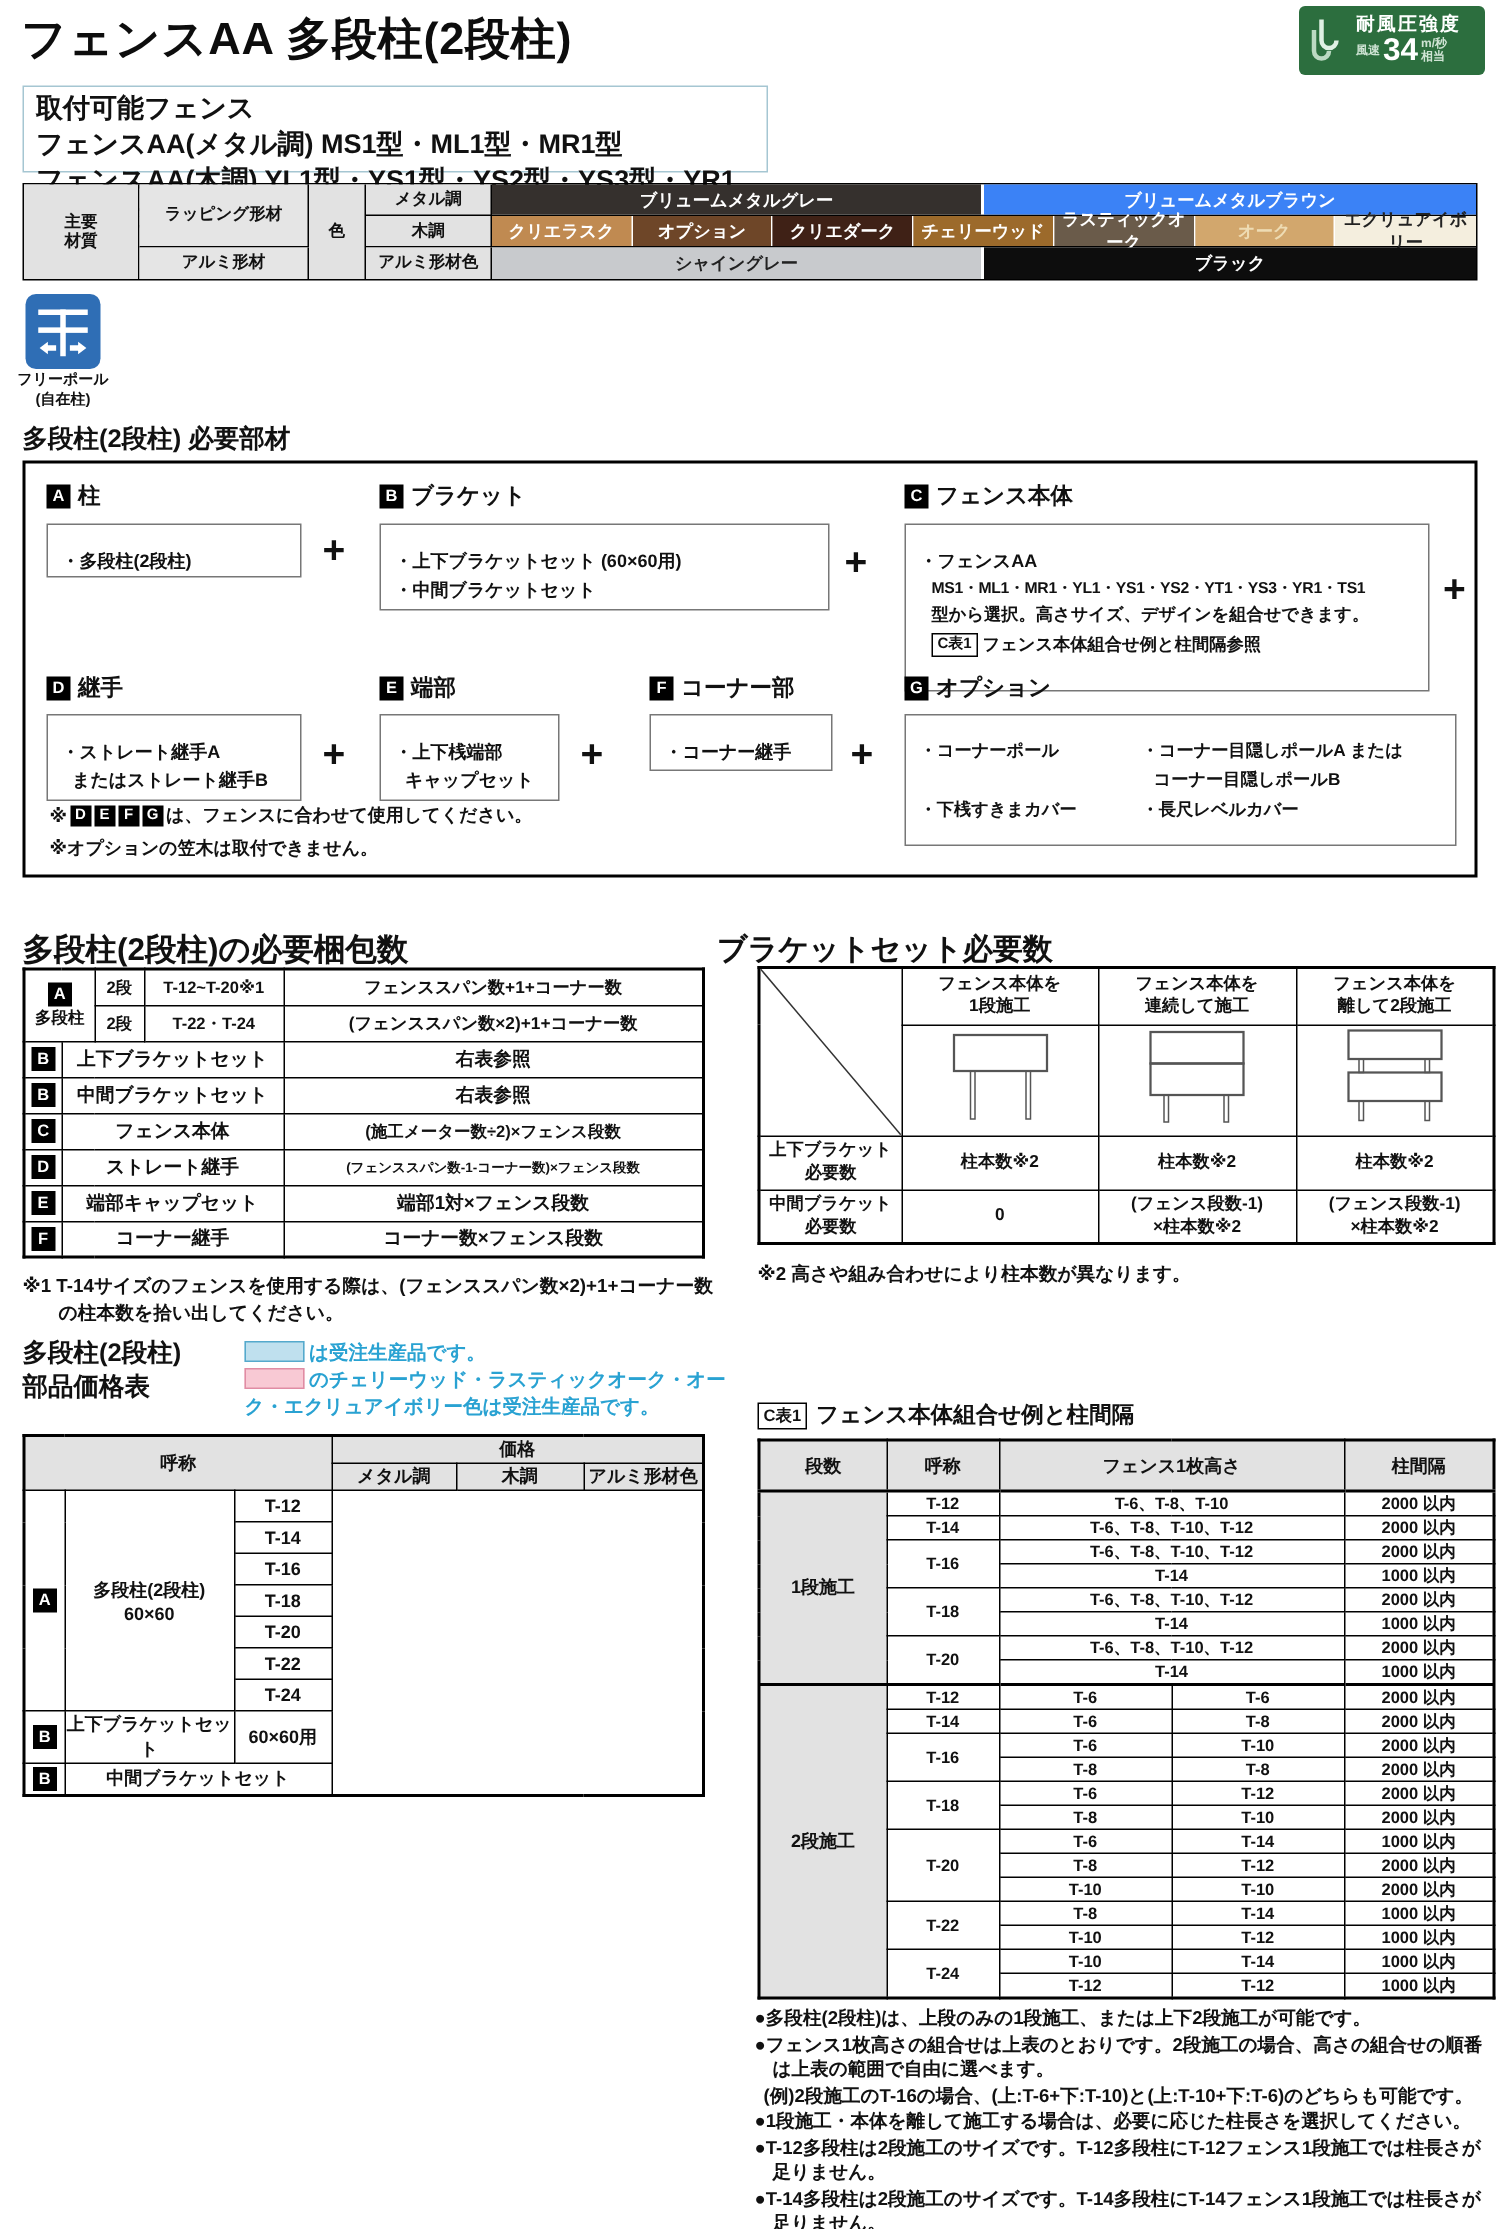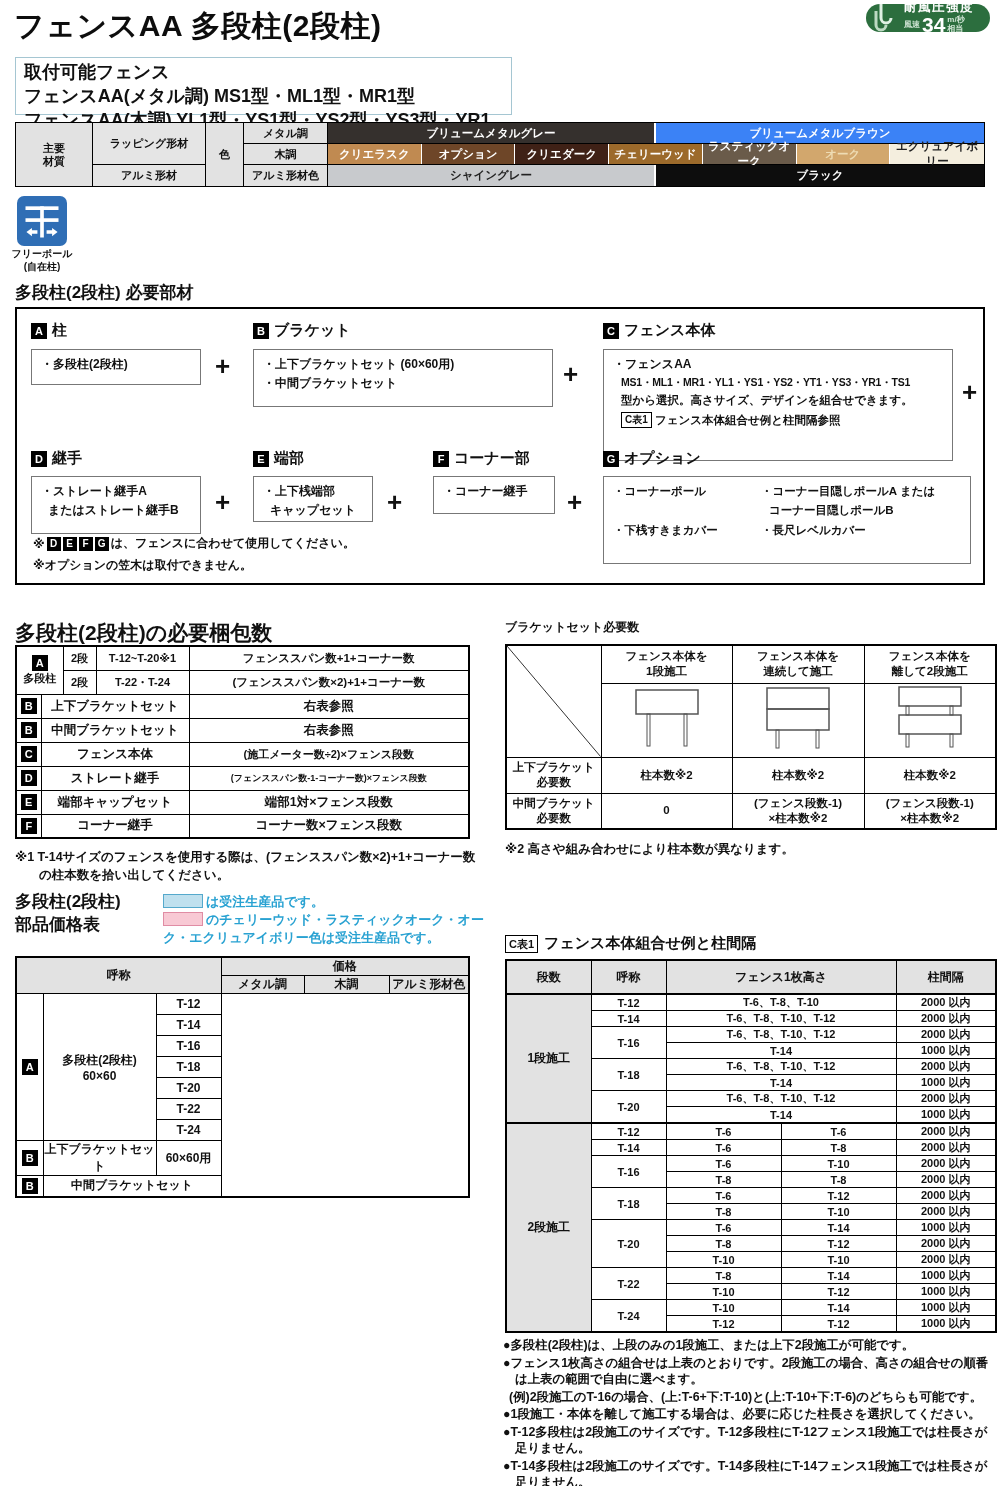--- a/index.html
+++ b/index.html
@@ -5,21 +5,21 @@
   *{box-sizing:border-box;margin:0;padding:0}
   body{background:#f6f6f4;font-family:"Liberation Sans","DejaVu Sans",sans-serif}
   #page{position:relative;width:1000px;height:1486px;background:#fff;color:#111;font-weight:bold;overflow:hidden}
   .abs{position:absolute}
   .pre{white-space:pre-line}
   
   .sq{display:inline-flex;align-items:center;justify-content:center;width:16px;height:16px;background:#000;color:#fff;font-size:11px;flex:none}
   .sq.sm{width:14px;height:14px;font-size:10px;vertical-align:-2px}
   
   #title{left:14px;top:6px;font-size:30px;letter-spacing:.5px;color:#0d0d0d}
-  #badge{left:866px;top:4px;width:124px;height:28px;border-radius:14px;display:flex;align-items:center;gap:5px;padding:3px 7px;color:#fff}
+  #badge{left:866px;top:4px;width:124px;height:46px;border-radius:4px;display:flex;align-items:center;gap:5px;padding:3px 7px;color:#fff}
   .badge-right{display:flex;flex-direction:column;justify-content:center;line-height:1.1}
   .badge-title{font-size:12.5px;letter-spacing:1.5px;color:#fff}
   .badge-row{display:flex;align-items:center;line-height:1;color:#cfe4d4}
   .badge-speed{font-size:8px;margin-right:2px}
   .badge-value{font-size:21px;color:#fff;margin-right:2px}
   .badge-units{display:flex;flex-direction:column;font-size:8px;line-height:1.05}
   
   #fencebox{left:15px;top:57px;width:497px;height:58px;border:1px solid #a5c6d2;padding:3px 8px;font-size:18px;line-height:1.32}
   
   #ctbl{left:15px;top:122px;width:970px;display:grid;grid-template-columns:77px 113px 38px 84px 1fr;grid-auto-rows:21px;border:1px solid #000;font-size:11px}
@@ -32,39 +32,39 @@
   .f7 .sw{width:14.2857%}
   .sw.gap{border-right:2px solid #fff}
   .sw.last{border-right:none}
   
   #fp{left:8px;top:196px;width:68px;text-align:center;font-size:10px;line-height:1.25}
   #fp-icon{width:50px;height:50px;border-radius:7px;margin:0 auto 2px auto;display:flex;align-items:center;justify-content:center}
   
   #parts-h{left:15px;top:281px;font-size:17px}
   #parts{left:15px;top:307px;width:970px;height:278px;border:2px solid #000}
   .p-head{position:absolute;display:flex;align-items:center;gap:5px;font-size:15px}
-  .p-box{position:absolute;border:1px solid #777;padding:5px 9px;font-size:12px;line-height:1.55;background:#fff}
+  .p-box{position:absolute;border:1px solid #777;padding:15px 9px;font-size:12px;line-height:1.55;background:#fff}
   .plus{position:absolute;font-size:26px;line-height:1}
   .tagbox{display:inline-block;border:1px solid #000;font-size:10px;padding:0 3px;line-height:14px;vertical-align:1px}
   .p-note{position:absolute;font-size:12px;display:flex;align-items:center;gap:2px}
   .gbox-grid{display:grid;grid-template-columns:148px auto;row-gap:1px;font-size:11.5px;line-height:1.6}
   
   table{border-collapse:collapse;background:#fff}
   td,th{border:1px solid #000;text-align:center;padding:0;font-weight:bold;color:#111}
   .tbl{border:2px solid #000}
   
   #pack-h{left:15px;top:619px;font-size:21px}
   #pack-tbl{left:15px;top:645px}
   #pack-tbl td{height:24px;font-size:12.5px}
   .f-sm{font-size:11px!important}
   .f-xs{font-size:9px!important}
   .f-md{font-size:11.5px!important}
   #pack-note{left:15px;top:849px;font-size:12.5px;line-height:1.4}
   
-  #brk-h{left:505px;top:619px;font-size:12px}
+  #brk-h{left:478px;top:619px;font-size:20px}
   #brk-tbl{left:505px;top:644px}
   #brk-tbl td{font-size:11.5px;line-height:1.3}
   .diagcell{position:relative}
   .diagcell svg{position:absolute;left:0;top:0;width:100%;height:100%}
   #brk-note{left:505px;top:841px;font-size:12.5px}
   
   #price-h{left:15px;top:891px;font-size:17px;line-height:1.35}
   #legend{left:163px;top:893px;width:344px;font-size:13px;line-height:1.38;color:#29a2d2}
   .lg-sw{display:inline-block;width:40px;height:14px;vertical-align:-2px;margin-right:3px}
   #price-tbl{left:15px;top:956px}
@@ -200,21 +200,21 @@
     <div class="p-box" style="left:14px;top:167px;width:170px;height:58px">
       <div>・ストレート継手A</div>
       <div style="padding-left:7px">またはストレート継手B</div>
     </div>
     <span class="plus" style="left:198px;top:180px">+</span>
 
     <div class="p-head" style="left:236px;top:140px">
       <span class="sq">E</span>
       <span>端部</span>
     </div>
-    <div class="p-box" style="left:236px;top:167px;width:120px;height:46px">
+    <div class="p-box" style="left:236px;top:167px;width:120px;height:58px">
       <div>・上下桟端部</div>
       <div style="padding-left:7px">キャップセット</div>
     </div>
     <span class="plus" style="left:370px;top:180px">+</span>
 
     <div class="p-head" style="left:416px;top:140px">
       <span class="sq">F</span>
       <span>コーナー部</span>
     </div>
     <div class="p-box" style="left:416px;top:167px;width:122px;height:38px">

